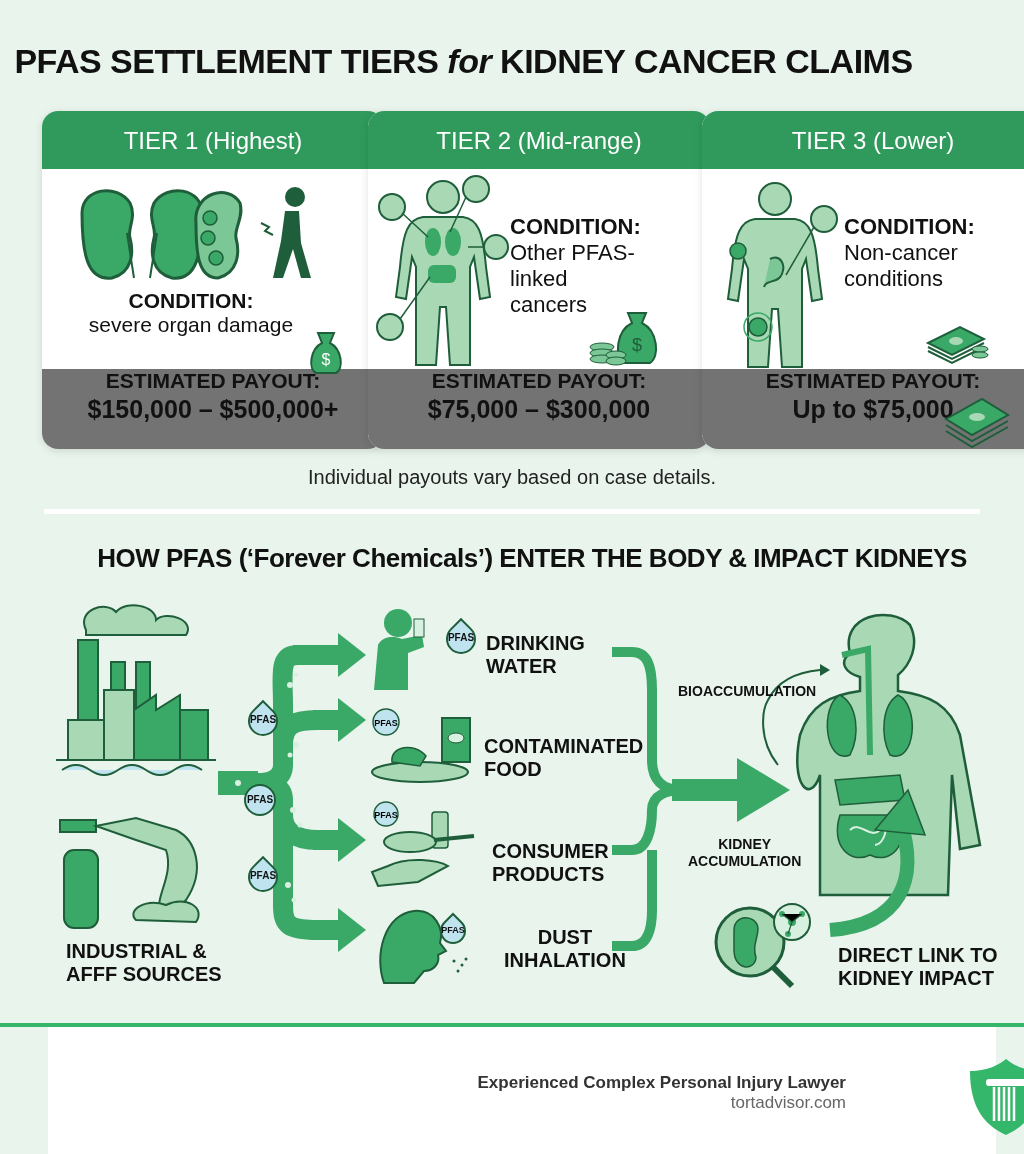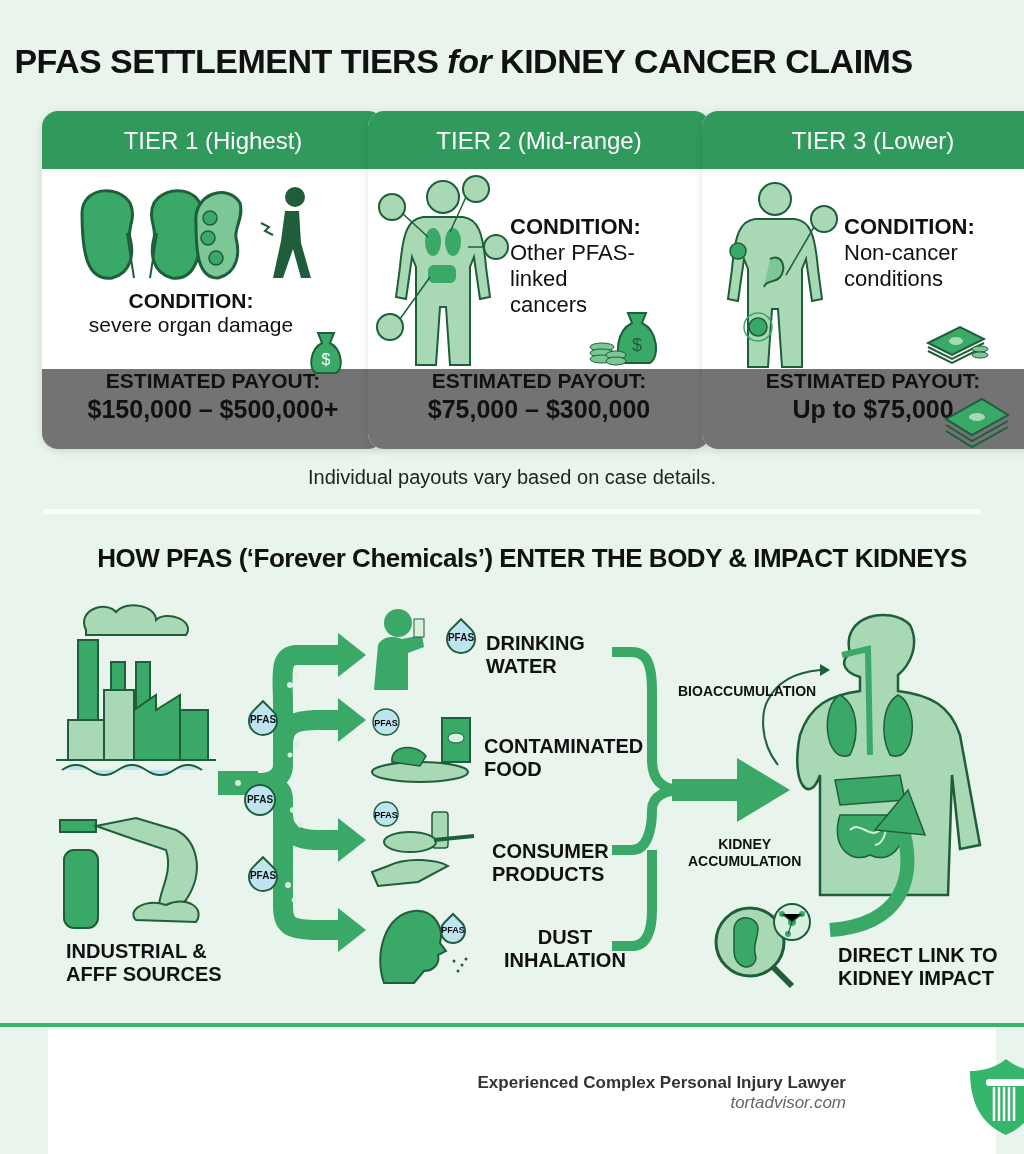--- a/index.html
+++ b/index.html
@@ -16,21 +16,21 @@
   .cond { position: absolute; font-size: 22px; line-height: 26px; }
   .cond b { display: block; }
   .note { position: absolute; top: 466px; width: 1024px; text-align: center; font-size: 20px; color: #222; }
   .divider { position: absolute; top: 509px; left: 44px; width: 936px; height: 5px; background: #fff; }
   .sub-title { position: absolute; top: 543px; left: 0; width: 1024px; text-align: center; font-size: 26px; font-weight: bold; letter-spacing: -0.5px; padding-left: 40px; }
   .label-bold { position: absolute; font-weight: bold; font-size: 20px; line-height: 23px; }
   .label-small { position: absolute; font-weight: bold; font-size: 14px; line-height: 17px; }
   .green-line { position: absolute; top: 1023px; left: 0; width: 1024px; height: 4px; background: #34b76a; }
   .footer { position: absolute; top: 1027px; left: 0; width: 948px; height: 127px; background: #fff; margin-left: 48px; }
   .footer-tag { position: absolute; top: 46px; right: 150px; font-size: 17px; font-weight: bold; color: #333; text-align: right; }
-  .footer-url { position: absolute; top: 66px; right: 150px; font-size: 17px; color: #666; text-align: center; font-style: italic; }
+  .footer-url { position: absolute; top: 66px; right: 150px; font-size: 17px; color: #666; text-align: center; }
   svg { position: absolute; overflow: visible; }
 </style>
 </head>
 <body>
 
 <div class="main-title"><span>PFAS SETTLEMENT TIERS </span><em>for</em><span> KIDNEY CANCER CLAIMS</span></div>
 
 <div class="tier-card" style="left:42px;">
   <div class="tier-head">TIER 1 (Highest)</div>
   <div class="tier-body">

